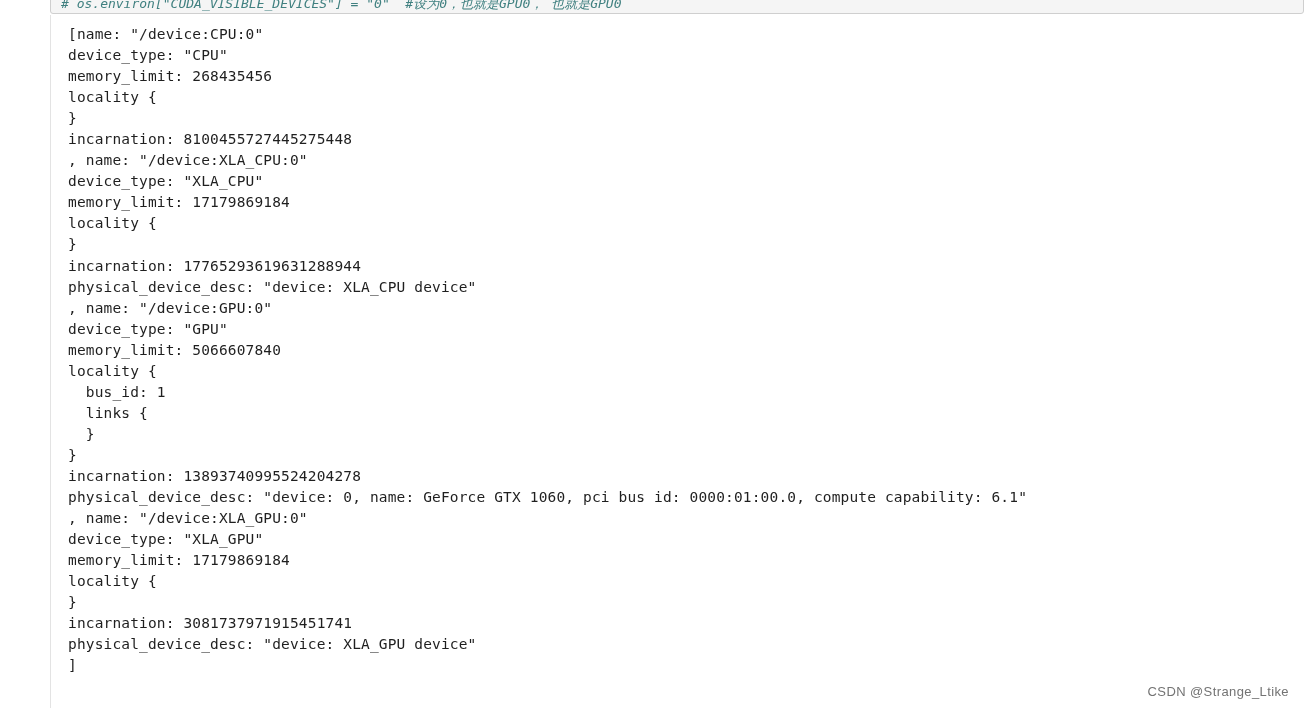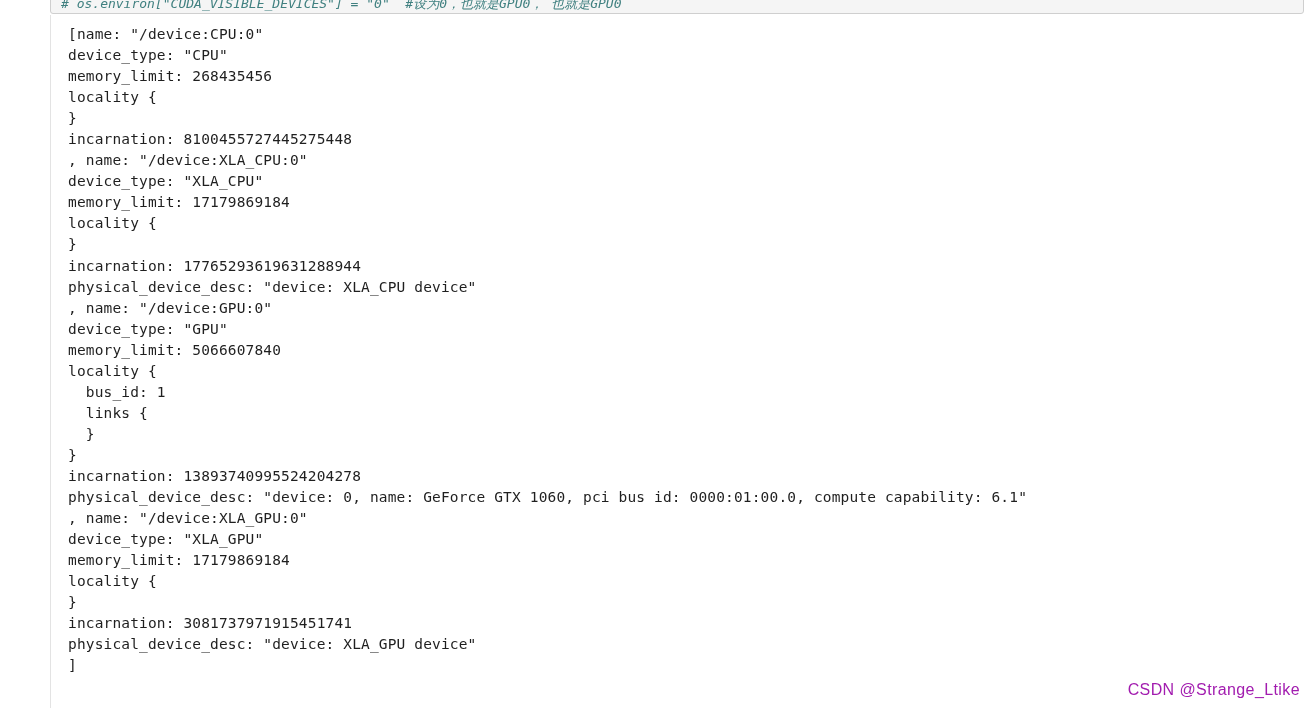--- a/index.html
+++ b/index.html
@@ -69,25 +69,25 @@
   }
   #output-stream .out-line {
     display: block;
     height: 21.05px;
     white-space: pre;
   }
 
   
   #watermark {
     position: absolute;
-    right: 4px;
+    right: 15px;
     bottom: 9px;
     font-family: "Liberation Sans", "DejaVu Sans", sans-serif;
-    font-size: 16px;
-    color: #a21caf;
+    font-size: 13px;
+    color: #737373;
     letter-spacing: 0.4px;
     white-space: pre;
     user-select: none;
   }
 </style>
 </head>
 <body>
 
 <div id="code-cell">
   <div class="code-line"># os.environ["CUDA_VISIBLE_DEVICES"] = "0"  #设为0，也就是GPU0， 也就是GPU0</div>

